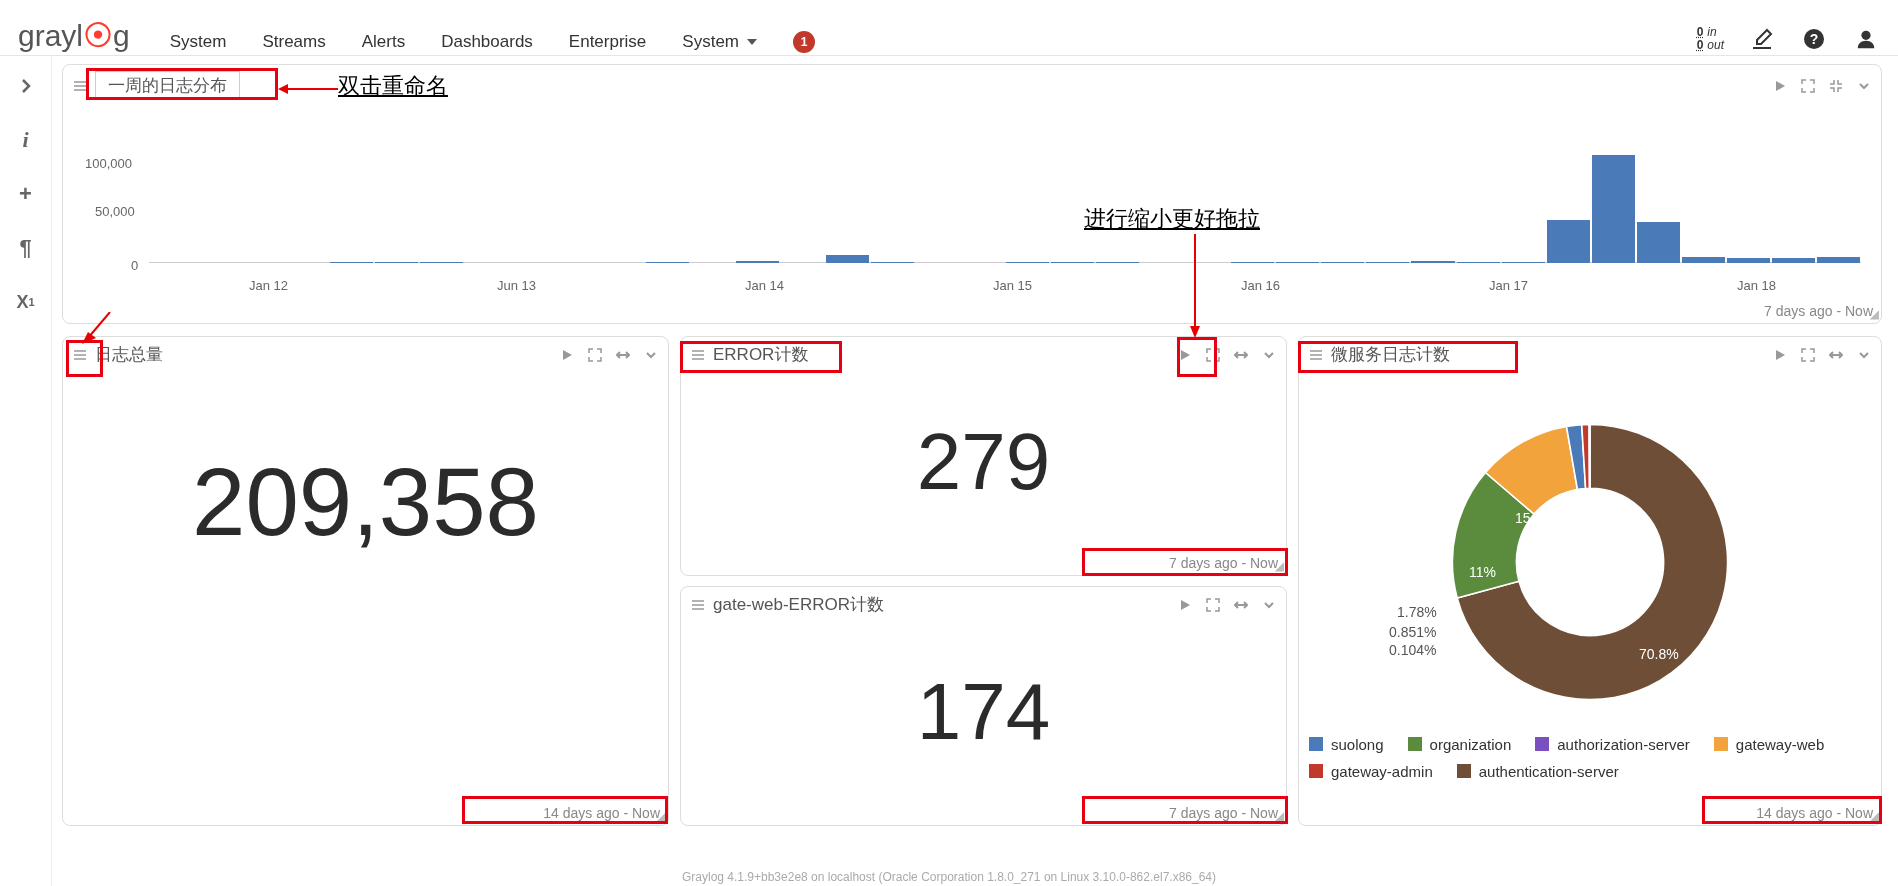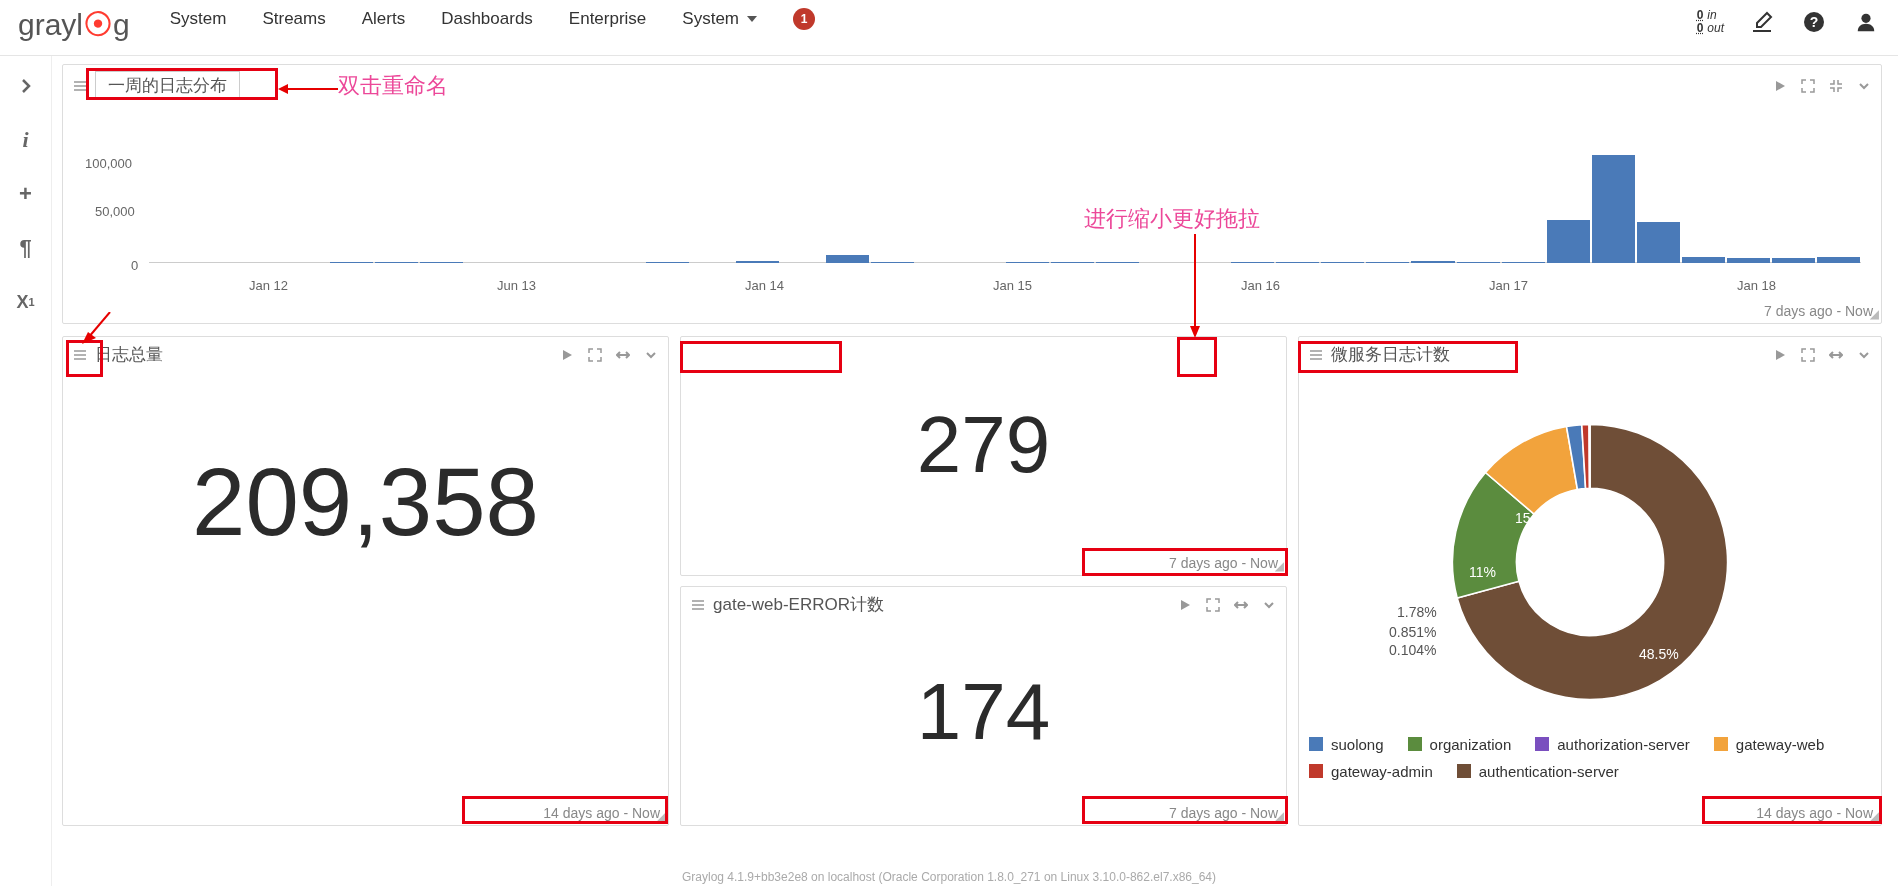--- a/index.html
+++ b/index.html
@@ -1,46 +1,46 @@
 <!DOCTYPE html>
 <html><head>
 <meta charset="utf-8">
 <style>
 * { box-sizing: border-box; margin: 0; padding: 0; }
 body { font-family: -apple-system, BlinkMacSystemFont, "Segoe UI", sans-serif; background: #fff; color: #333; width: 1898px; height: 886px; overflow: hidden; position: relative; }
-.navbar { height: 56px; display: flex; align-items: flex-start; padding: 8px 18px; border-bottom: 1px solid #e5e5e5; }
+.navbar { height: 56px; display: flex; align-items: flex-end; padding: 2px 18px; border-bottom: 1px solid #e5e5e5; }
 .logo { font-size: 30px; font-weight: 400; color: #555; margin-right: 40px; user-select:none;}
 .logo .g1 { color:#555; }
 .logo .l { color:#555; }
 .logo .o { color:#ff3b30; position:relative; }
 .nav-links { display:flex; gap:36px; align-items:center; }
 .nav-link { color:#333; font-size: 17px; cursor:pointer; display:flex; align-items:center; gap:6px; }
 .nav-badge { background:#c0392b; color:#fff; border-radius:50%; width:22px; height:22px; display:flex; align-items:center; justify-content:center; font-size:12px; font-weight:bold;}
 .nav-right { margin-left:auto; display:flex; align-items:center; gap:24px; }
 .throughput { text-align:right; font-size:12px; line-height:1.1; }
 .throughput .t-line { display:flex; gap:4px; align-items:baseline;}
 .throughput .t-line .v { font-weight:bold; text-decoration:underline dotted;}
 .throughput .t-line .u { font-style:italic;}
 .icon-btn { width:28px; height:28px; display:flex; align-items:center; justify-content:center; color:#333; cursor:pointer; }
 svg { display:block; }
 .main { position:absolute; left:0; top:56px; right:0; bottom:0; display:flex; }
 .sidebar { width:52px; background:#fff; border-right:1px solid #eee; display:flex; flex-direction:column; align-items:center; padding-top:16px; gap:26px; }
 .sidebar-item { width:28px; height:28px; display:flex; align-items:center; justify-content:center; color:#666; cursor:pointer; font-size:22px; font-weight:bold;}
 .content { flex:1; padding:6px 8px; background:#fff; position:relative; }
-.widget { border:1px solid #ddd; border-radius:2px; background:#fff; position:absolute; display:flex; flex-direction:column; }
+.widget { border:1px solid #ddd; border-radius:8px; background:#fff; position:absolute; display:flex; flex-direction:column; }
 .widget-header { display:flex; align-items:center; padding:6px 10px 4px; color:#666; gap:8px;}
 .widget-drag { color:#aaa; cursor:grab; }
 .widget-title { font-size:17px; color:#555; }
 .widget-actions { margin-left:auto; display:flex; gap:14px; color:#999;}
 .widget-actions .wa { cursor:pointer; }
 .widget-body { flex:1; display:flex; align-items:center; justify-content:center; position:relative; }
 .widget-footer { text-align:right; font-size:14px; color:#888; padding:2px 8px 4px; }
 .big-number { font-size:96px; font-weight:400; color:#2b2b2b; }
 .mid-number { font-size:80px; font-weight:400; color:#2b2b2b; }
-.annot { position:absolute; color:#ec4899; font-size:22px; font-weight:400; pointer-events:none; }
+.annot { position:absolute; color:#000000; font-size:22px; font-weight:400; pointer-events:none;text-decoration:underline; }
 .annot-box { border:3px solid #e60012; position:absolute; pointer-events:none; }
 .footer-text { position:absolute; bottom:2px; left:50%; transform:translateX(-50%); font-size:12px; color:#aaa; }
 .yaxis-label { position:absolute; font-size:13px; color:#666; }
 .xaxis-label { position:absolute; font-size:13px; color:#666;margin-top:8px; }
 .chart-area-week { position:absolute; left:86px; right:20px; top:40px; bottom:38px; }
 .bar { position:absolute; bottom:0; background:#4a7ab8; }
 .legend { display:flex; flex-wrap:wrap; gap:10px 24px; padding:4px 10px 2px 10px; font-size:15px; }
 .legend-item { display:flex; align-items:center; gap:8px; }
 .legend-swatch { width:14px; height:14px; }
 .donut { width:360px; height:320px; }
@@ -233,20 +233,50 @@
         </div>
       </div>
       <div class="widget-body">
         <span class="big-number" style="margin-top:-170px">209,358</span>
       </div>
       <div class="widget-footer">14 days ago - Now</div>
       <span class="resize-handle">◢</span>
     </div>
 
     <div class="widget" style="left:628px; top:280px; width:607px; height:240px;">
+      <div class="widget-header">
+        <span class="widget-drag">
+            <svg width="14" height="14" viewBox="0 0 14 14" fill="none" stroke="#999" stroke-width="1.5">
+              <path d="M1 3h12M1 7h12M1 11h12"></path>
+            </svg>
+          </span>
+        <span class="widget-title">ERROR计数</span>
+        <div class="widget-actions">
+          <span class="wa">
+              <svg width="14" height="14" viewBox="0 0 14 14" fill="#999">
+                <path d="M3 2l9 5-9 5z"></path>
+              </svg>
+            </span>
+          <span class="wa">
+              <svg width="14" height="14" viewBox="0 0 14 14" fill="none" stroke="#999" stroke-width="1.5">
+                <path d="M1 5V1h4M13 5V1H9M1 9v4h4M13 9v4H9"></path>
+              </svg>
+            </span>
+          <span class="wa">
+              <svg width="14" height="14" viewBox="0 0 14 14" fill="none" stroke="#999" stroke-width="2">
+                <path d="M1 7h12M4 4l-3 3 3 3M10 4l3 3-3 3"></path>
+              </svg>
+            </span>
+          <span class="wa">
+              <svg width="14" height="14" viewBox="0 0 14 14" fill="none" stroke="#999" stroke-width="2">
+                <path d="M3 5l4 4 4-4"></path>
+              </svg>
+            </span>
+        </div>
+      </div>
       <div class="widget-body">
         <span class="mid-number">279</span>
       </div>
       <div class="widget-footer">7 days ago - Now</div>
       <span class="resize-handle">◢</span>
     </div>
 
     <div class="widget" style="left:628px; top:530px; width:607px; height:240px;">
       <div class="widget-header">
         <span class="widget-drag">
@@ -324,21 +354,21 @@
               <path d="M 34.67464161348717 44.0661323376109 A 86 86 0 0 1 85.29904468122324 15.265816150060616 L 92.13669831786359 54.677064452358 A 46 46 0 0 0 65.05852923512104 70.08188473872211 Z" fill="#f2a33c" stroke="#fff" stroke-width="1"></path>
               <path d="M 85.29904468122324 15.265816150060616 A 86 86 0 0 1 94.84451828683115 14.154668104170142 L 97.24241675807248 54.082729451067756 A 46 46 0 0 0 92.13669831786359 54.677064452358 Z" fill="#4a7ab8" stroke="#fff" stroke-width="1"></path>
               <path d="M 94.84451828683115 14.154668104170142 A 86 86 0 0 1 99.43823252126293 14.001834802713176 L 99.69951972067553 54.0009814061024 A 46 46 0 0 0 97.24241675807248 54.082729451067756 Z" fill="#c0392b" stroke="#fff" stroke-width="1"></path>
               <path d="M 99.43823252126293 14.001834802713176 A 86 86 0 0 1 99.99999999999999 14 L 99.99999999999999 54 A 46 46 0 0 0 99.69951972067553 54.0009814061024 Z" fill="#7a4fbf" stroke="#fff" stroke-width="1"></path>
             </svg>
           <div style="position:absolute;left:90px;top:250px;font-size:14px;color:#555">0.104%</div>
           <div style="position:absolute;left:90px;top:232px;font-size:14px;color:#555">0.851%</div>
           <div style="position:absolute;left:98px;top:212px;font-size:14px;color:#555">1.78%</div>
           <div style="position:absolute;left:170px;top:172px;font-size:14px;color:#fff">11%</div>
           <div style="position:absolute;left:216px;top:118px;font-size:14px;color:#fff">15.5%</div>
-          <div style="position:absolute;left:340px;top:254px;font-size:14px;color:#fff">48.5%</div>
+          <div style="position:absolute;left:340px;top:254px;font-size:14px;color:#fff">70.8%</div>
         </div>
         <div class="legend">
           <div class="legend-item">
               <span class="legend-swatch" style="background:#4a7ab8"></span>
               <span>suolong</span>
             </div>
           <div class="legend-item">
               <span class="legend-swatch" style="background:#5b8c3e"></span>
               <span>organization</span>
             </div>

